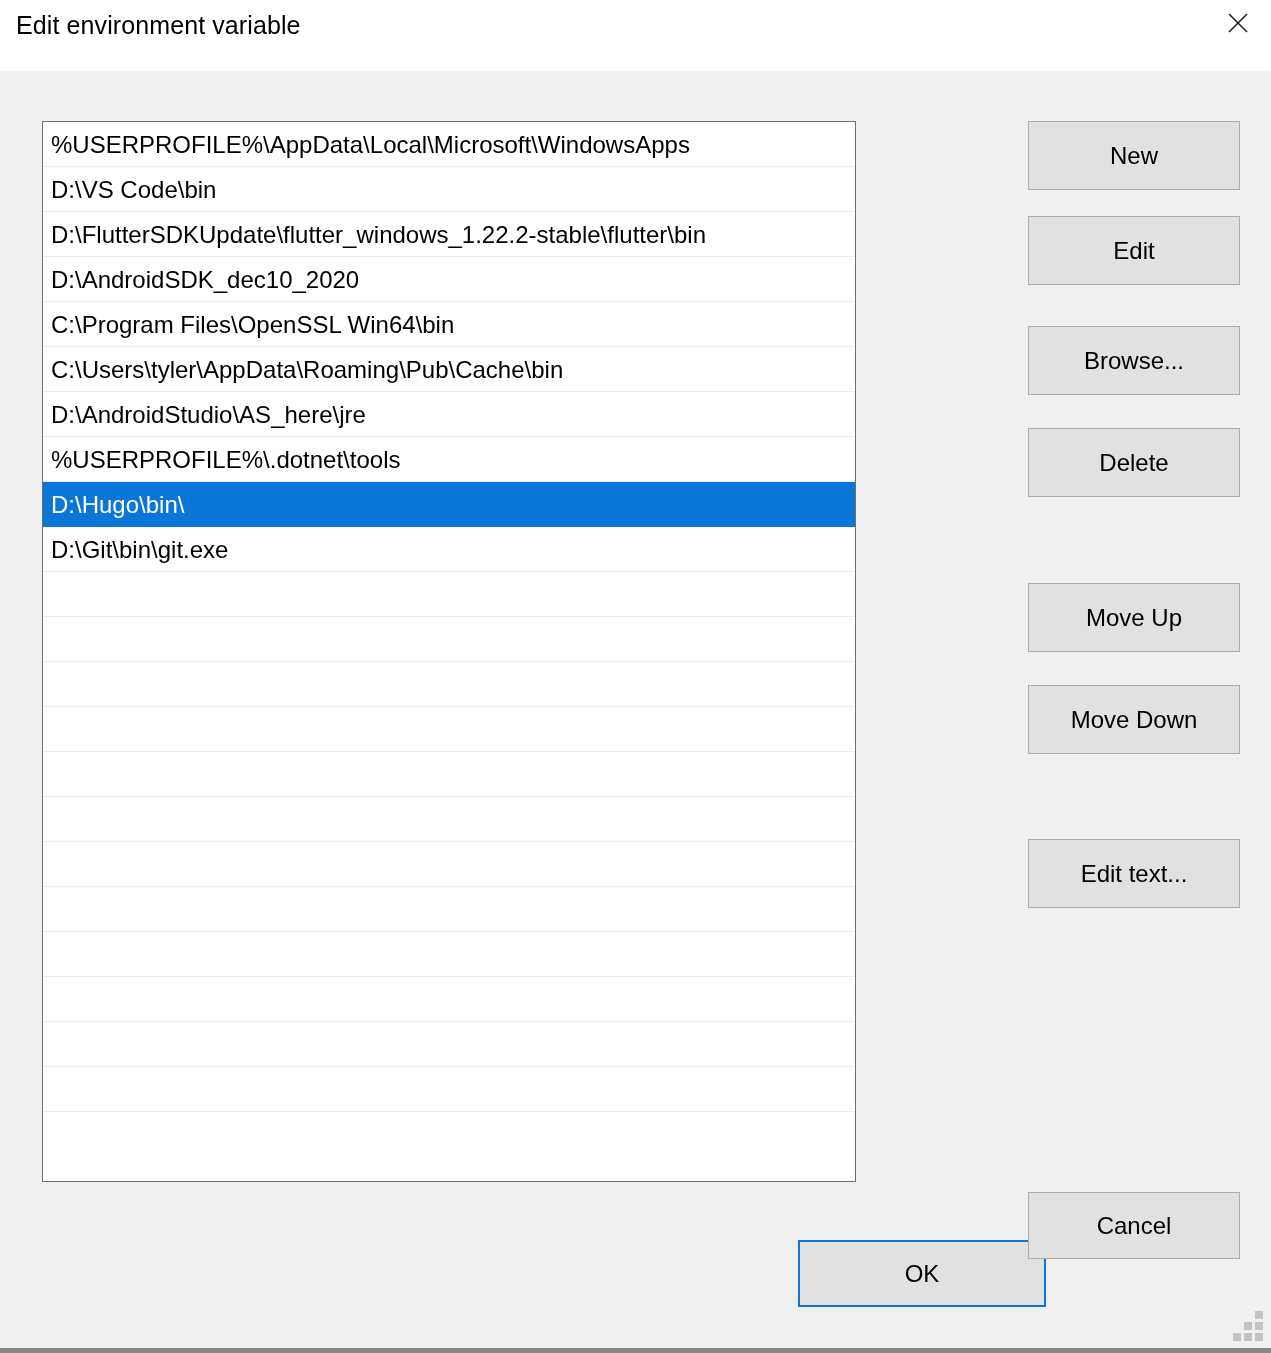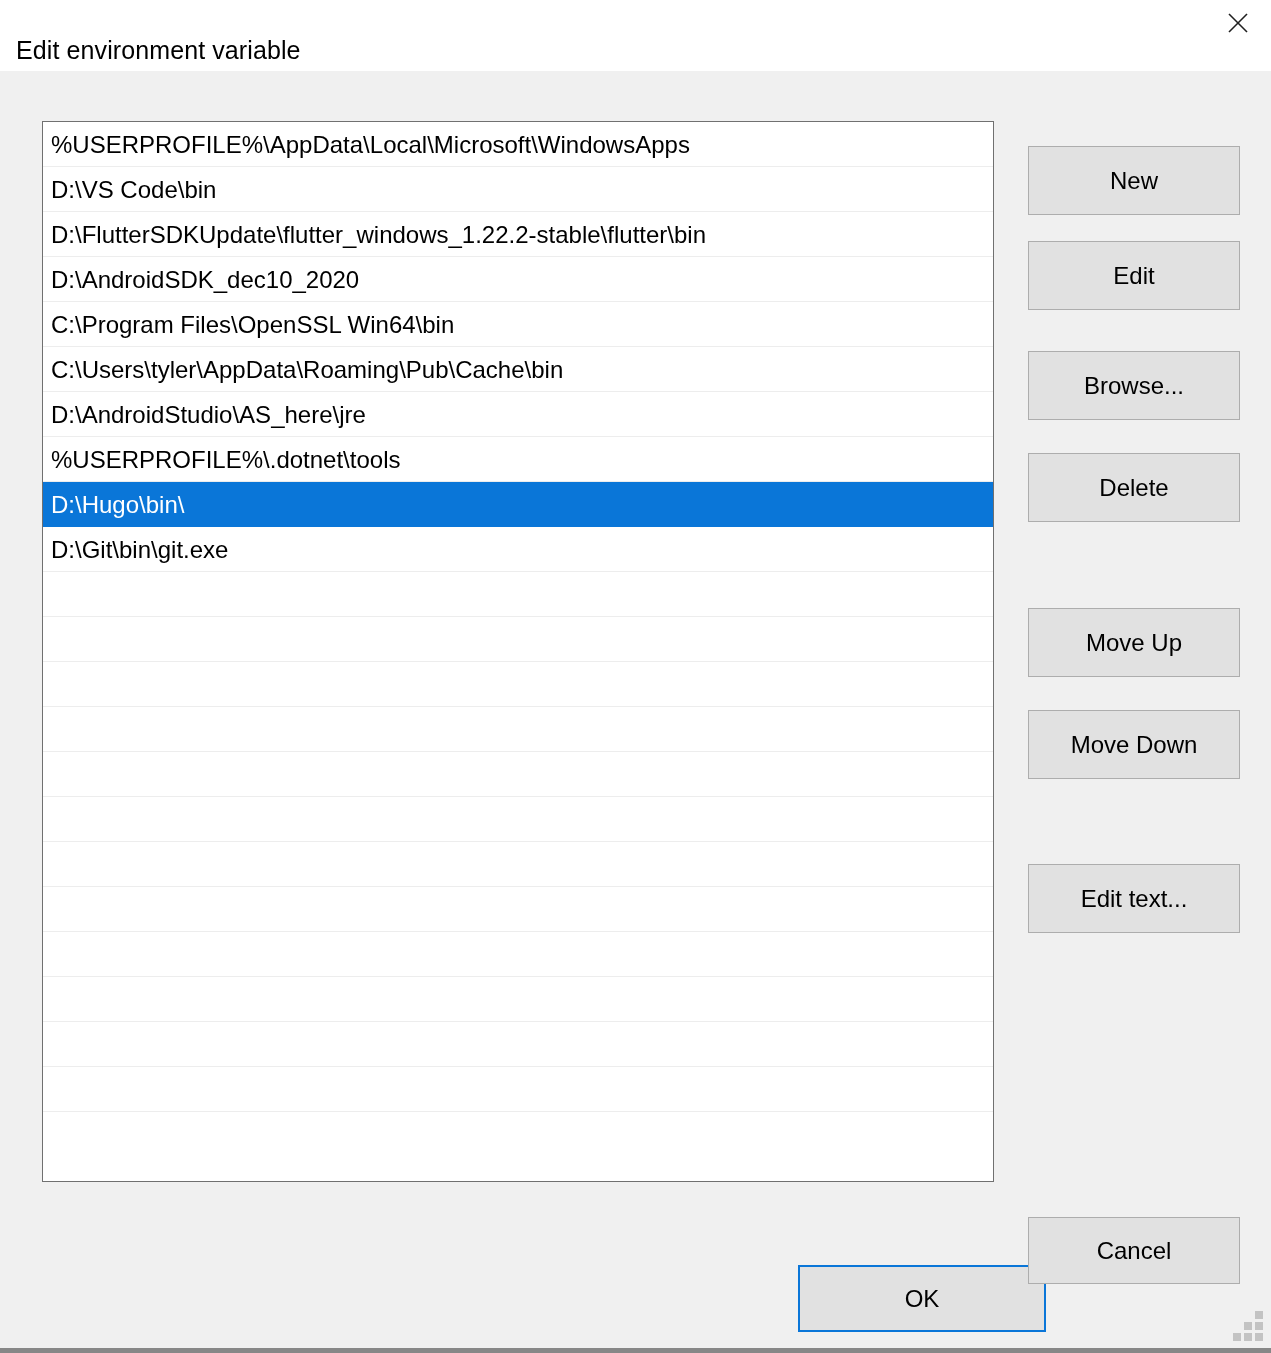--- a/index.html
+++ b/index.html
@@ -21,21 +21,21 @@
     position: absolute;
     left: 0; top: 0;
     width: 1271px;
     height: 71px;
     background: #ffffff;
     box-sizing: border-box;
   }
   .title-text {
     position: absolute;
     left: 16px;
-    top: 36px;
+    top: 11px;
     font-size: 25px;
     color: #000000;
     letter-spacing: 0.1px;
     white-space: nowrap;
   }
   .close-btn {
     position: absolute;
     right: 0;
     top: 0;
     width: 66px;
@@ -54,21 +54,21 @@
     width: 1271px;
     height: 1282px;
     background: #f0f0f0;
   }
 
   
   .listbox {
     position: absolute;
     left: 42px;
     top: 121px;
-    width: 952px;
+    width: 814px;
     height: 1061px;
     background: #ffffff;
     border: 1px solid #707070;
     box-sizing: border-box;
     overflow: hidden;
   }
   .list-row {
     height: 45px;
     line-height: 45px;
     border-bottom: 1px solid #ededed;
@@ -97,21 +97,20 @@
     box-sizing: border-box;
     font-family: "Liberation Sans", sans-serif;
     font-size: 24px;
     color: #000000;
     display: flex;
     align-items: center;
     justify-content: center;
     cursor: pointer;
     padding: 0;
     white-space: nowrap;
-    margin-top: 25px;
   }
   .side-btn {
     left: 1028px;
     width: 212px;
     height: 69px;
   }
   #btn-new       { top: 121px; }
   #btn-edit      { top: 216px; }
   #btn-browse    { top: 326px; }
   #btn-delete    { top: 428px; }

